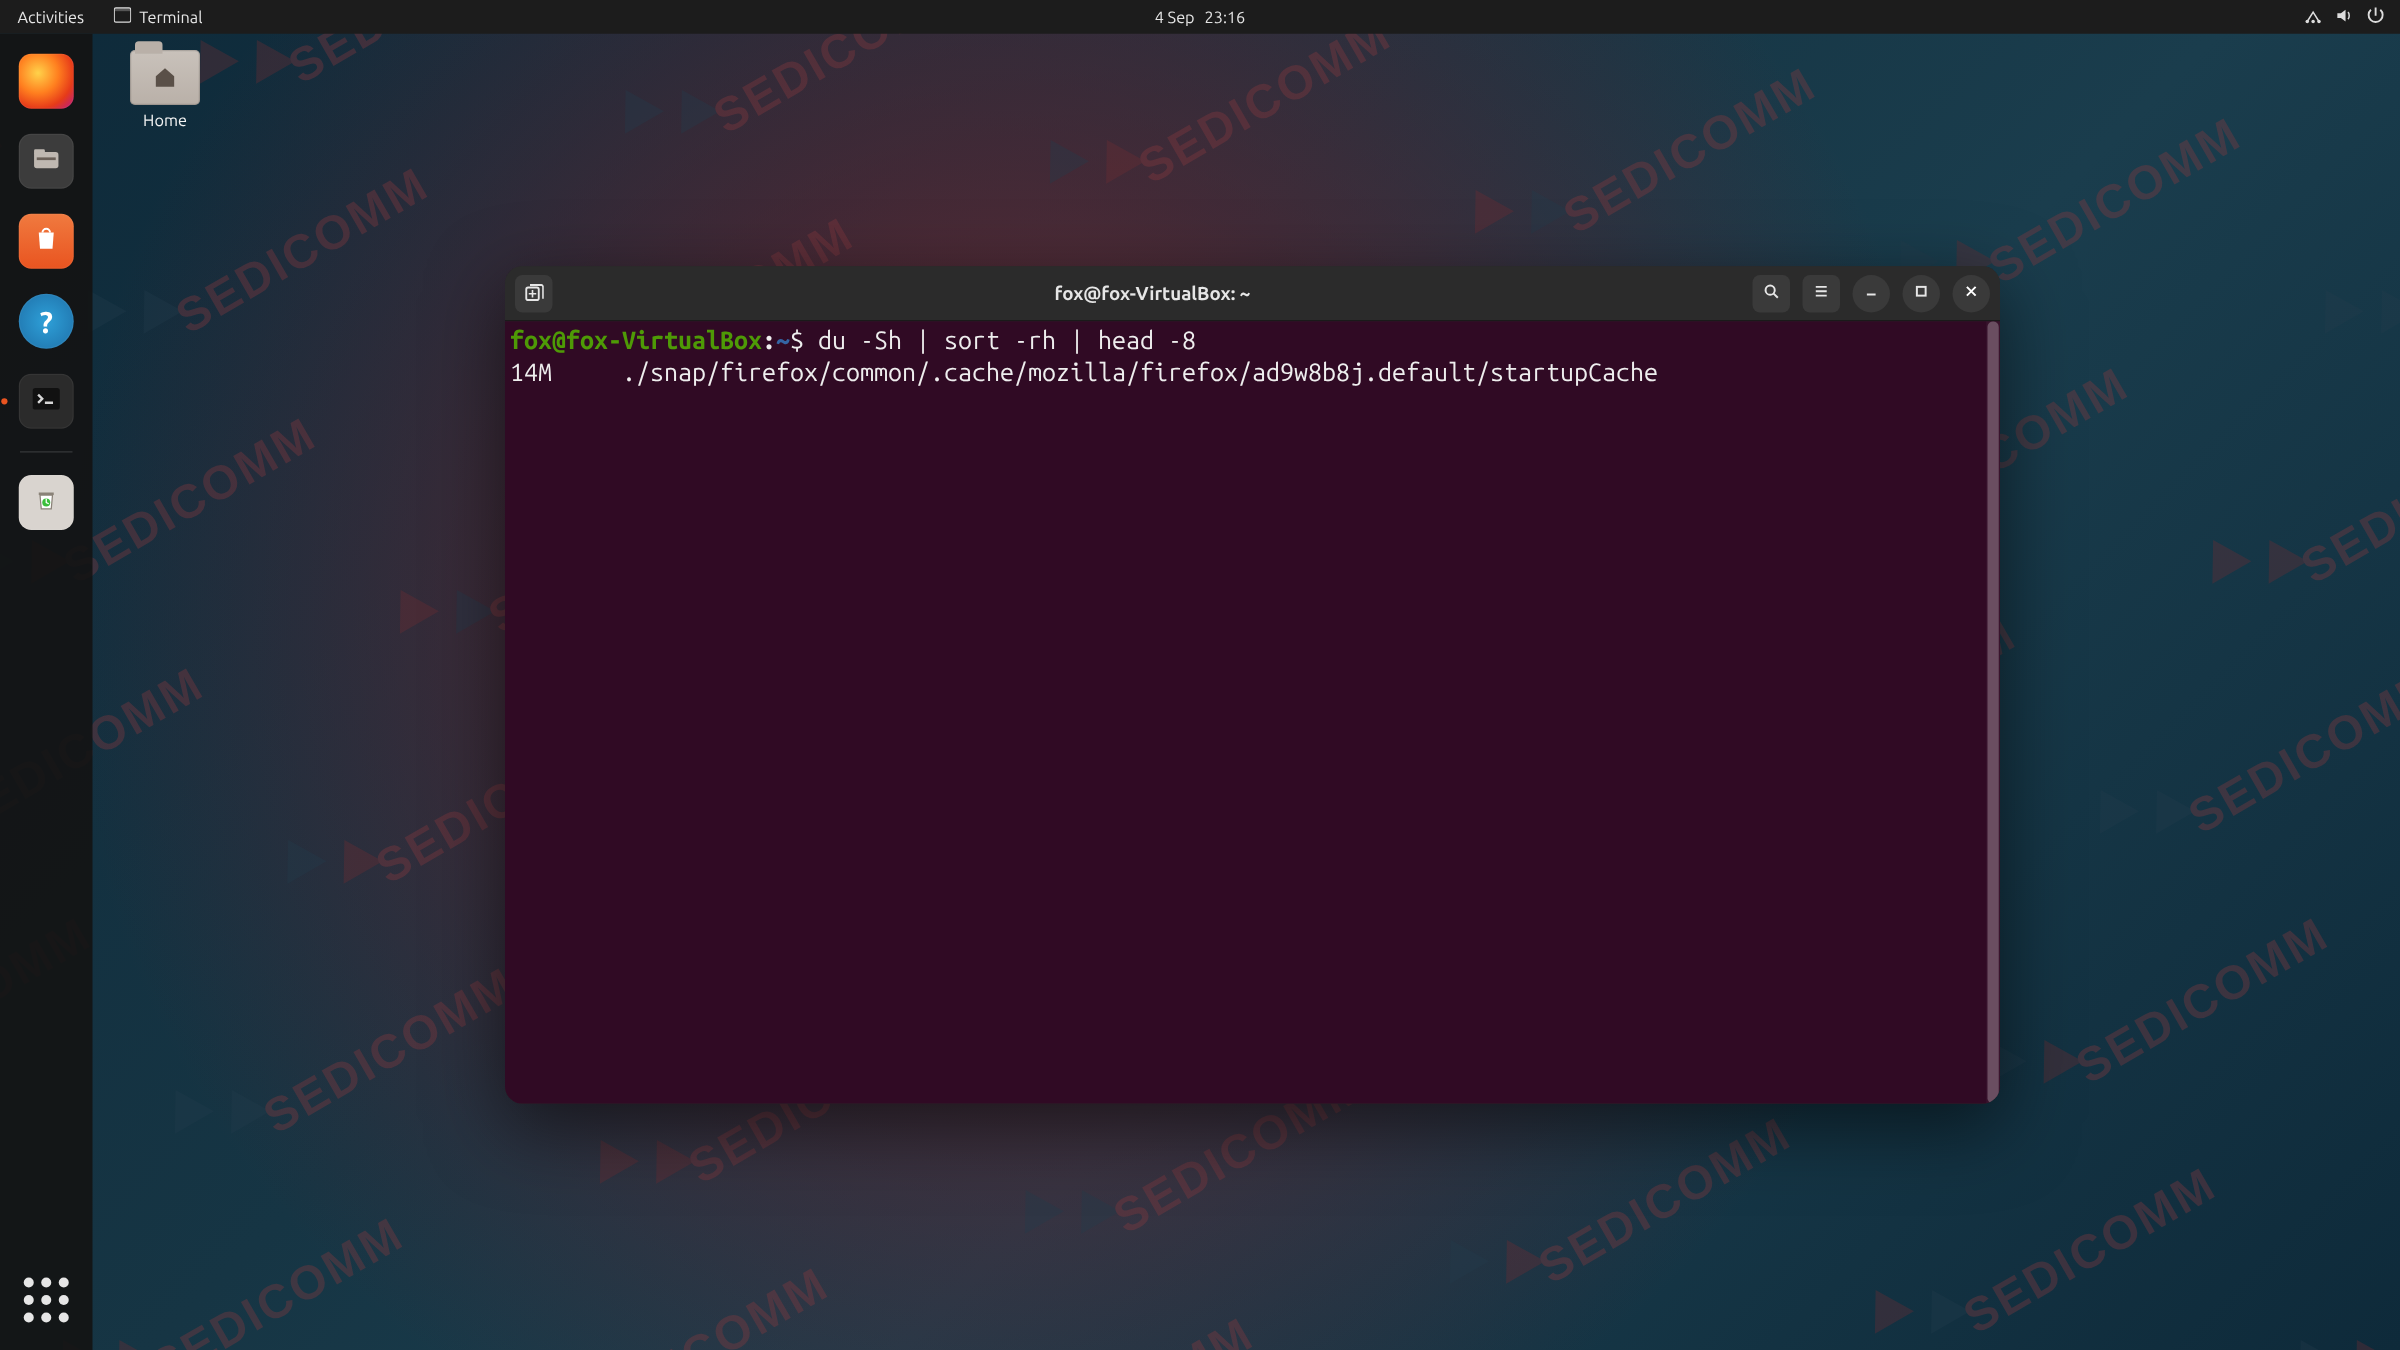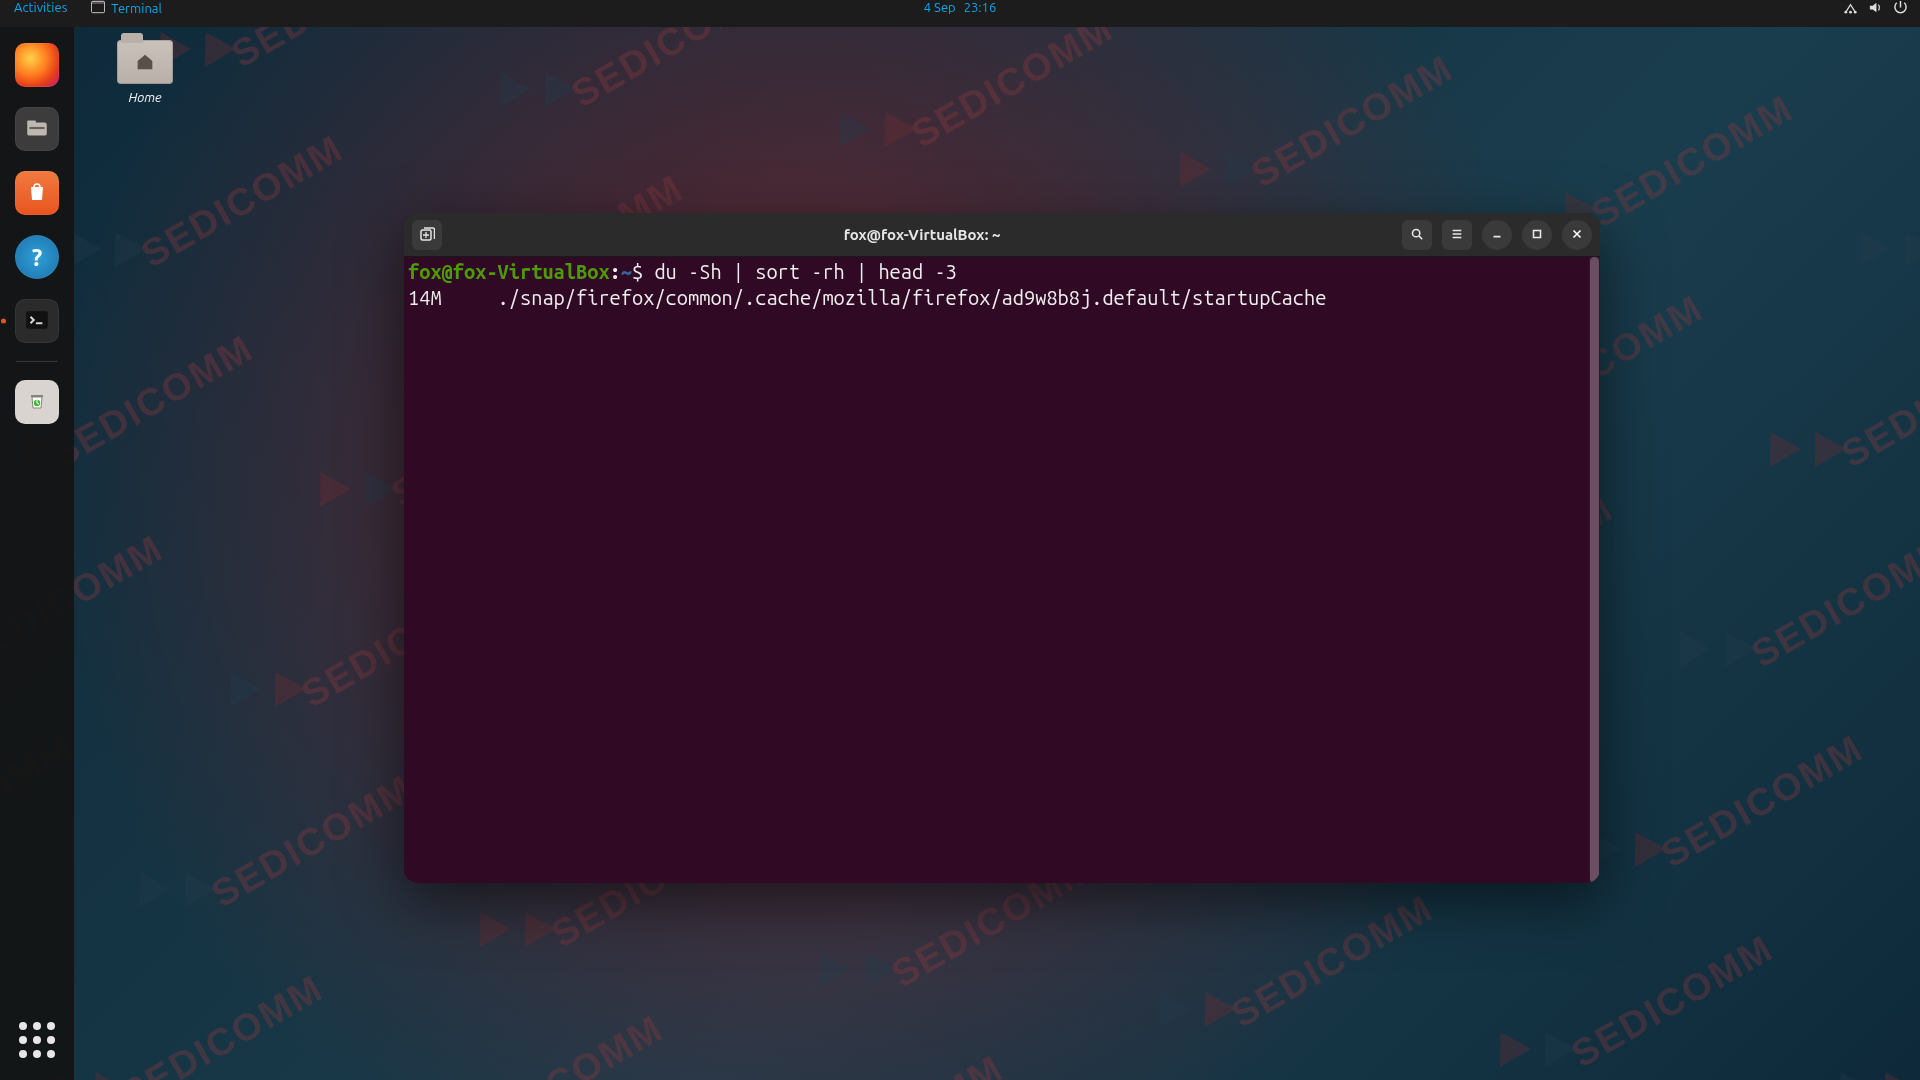--- a/index.html
+++ b/index.html
@@ -23,21 +23,21 @@
   .wallpaper-tri {
     position:absolute; width:0; height:0;
     border-left:18px solid transparent; border-right:18px solid transparent;
     border-bottom:30px solid #233c4c; transform:rotate(-30deg);
   }
   .wallpaper-tri.red { border-bottom-color:#6f2d33; }
 
   
   .topbar {
     position:absolute; top:0; left:0; right:0; height:27px;
-    background:#1c1c1c; color:#0ea5e9; display:flex; align-items:flex-start;
+    background:#1c1c1c; color:#e5e5e5; display:flex; align-items:center;
     font-size:13px; z-index:100;
   }
   .topbar .activities { padding:0 14px; cursor:pointer; }
   .topbar .appmenu { display:flex; align-items:center; gap:6px; padding:0 10px; cursor:pointer; }
   .topbar .appmenu svg { width:14px; height:14px; }
   .topbar .center { position:absolute; left:50%; transform:translateX(-50%); display:flex; gap:8px; }
   .topbar .tray { margin-left:auto; display:flex; align-items:center; gap:10px; padding-right:12px; }
   .topbar .tray svg { width:15px; height:15px; fill:#dcdcdc; }
 
   
@@ -61,21 +61,21 @@
   }
   .dock .sep { width:42px; height:1px; background:rgba(255,255,255,0.15); margin:4px 0; }
   .dock .appgrid {
     margin-top:auto; margin-bottom:14px; width:52px; height:52px;
     display:grid; grid-template-columns:repeat(3,8px); grid-template-rows:repeat(3,8px);
     gap:6px; align-content:center; justify-content:center; cursor:pointer;
   }
   .dock .appgrid i { width:8px; height:8px; background:#e6e6e6; border-radius:50%; }
 
   
-  .desktop-icons { position:absolute; top:40px; left:95px; z-index:40;font-style:italic; }
+  .desktop-icons { position:absolute; top:40px; left:82px; z-index:40; }
   .desktop-icon { width:100px; text-align:center; color:#f3f3f3; font-size:13px; cursor:pointer; }
   .folder-glyph {
     width:56px; height:44px; margin:0 auto 6px;
     background:linear-gradient(#c9c2bb,#b9b0a8);
     border-radius:4px; position:relative;
     box-shadow: inset 0 0 0 1px rgba(0,0,0,0.15);
   }
   .folder-glyph::before {
     content:""; position:absolute; top:-7px; left:4px; width:22px; height:10px;
     background:#b9b0a8; border-radius:3px 3px 0 0;
@@ -389,21 +389,21 @@
         </div>
         <div class="ctl close">
           <span><svg viewBox="0 0 16 16">
                 <path d="M4 4l8 8M12 4l-8 8"></path>
               </svg></span>
         </div>
       </div>
     </div>
 
     <div class="term-body">
-      <div class="line"><span class="prompt-user">fox@fox-VirtualBox</span><span class="prompt-colon">:</span><span class="prompt-path">~</span><span class="prompt-sym">$</span><span class="cmd"> </span><span class="cmd">du -Sh | sort -rh | head -3</span></div>
+      <div class="line"><span class="prompt-user">fox@fox-VirtualBox</span><span class="prompt-colon">:</span><span class="prompt-path">~</span><span class="prompt-sym">$</span><span class="cmd"> </span><span class="cmd">du -Sh | sort -rh | head -8</span></div>
       <div id="term-output">
           <div class="line">14M     ./snap/firefox/common/.cache/mozilla/firefox/ad9w8b8j.default/startupCache</div>
         </div>
 
       <div class="scroll">
         <div class="thumb"></div>
       </div>
     </div>
   </div>
 

